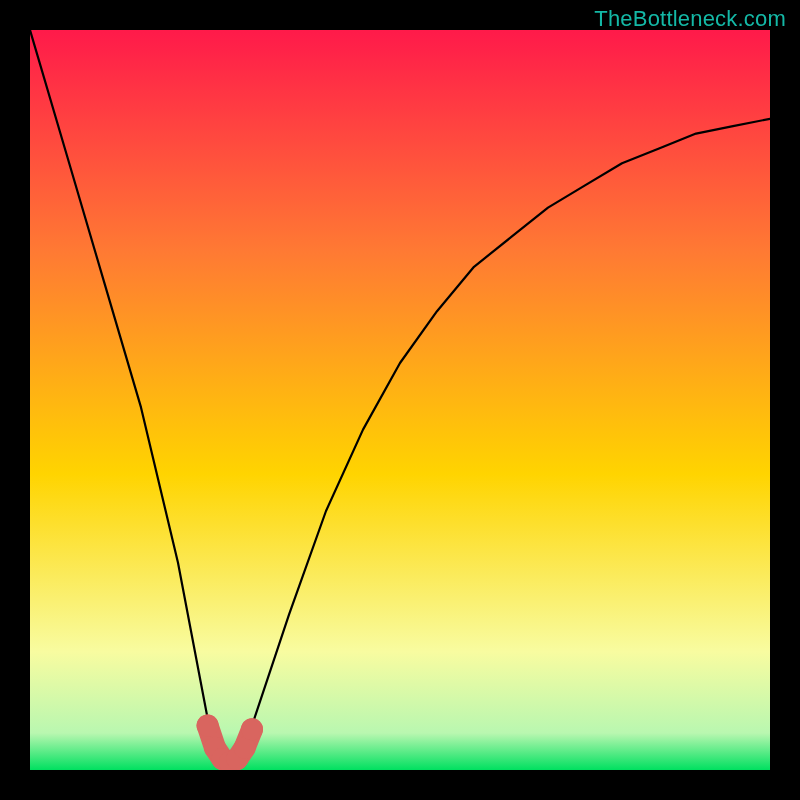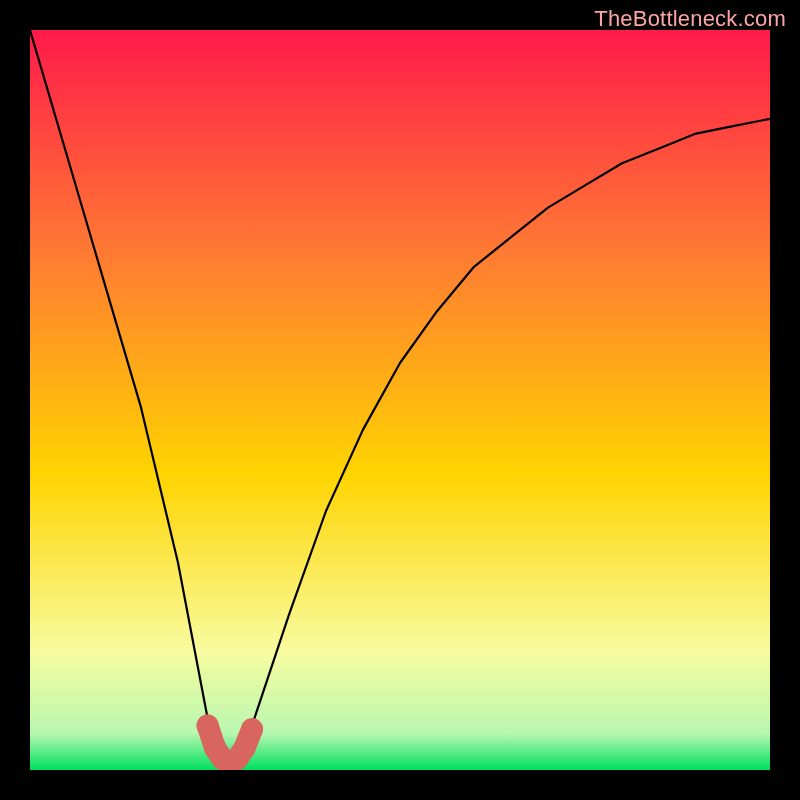--- a/index.html
+++ b/index.html
@@ -9,21 +9,21 @@
     left: 0; top: 0;
     width: 800px; height: 800px;
     background: #000;
   }
   .watermark {
     position: absolute;
     top: 6px;
     right: 14px;
     font-family: Arial, Helvetica, sans-serif;
     font-size: 22px;
-    color: #fca5a5;
+    color: #14b8a6;
     letter-spacing: 0.2px;
     z-index: 50;
   }
   .plot {
     position: absolute;
     left: 30px;
     top: 30px;
     width: 740px;
     height: 740px;
   }

